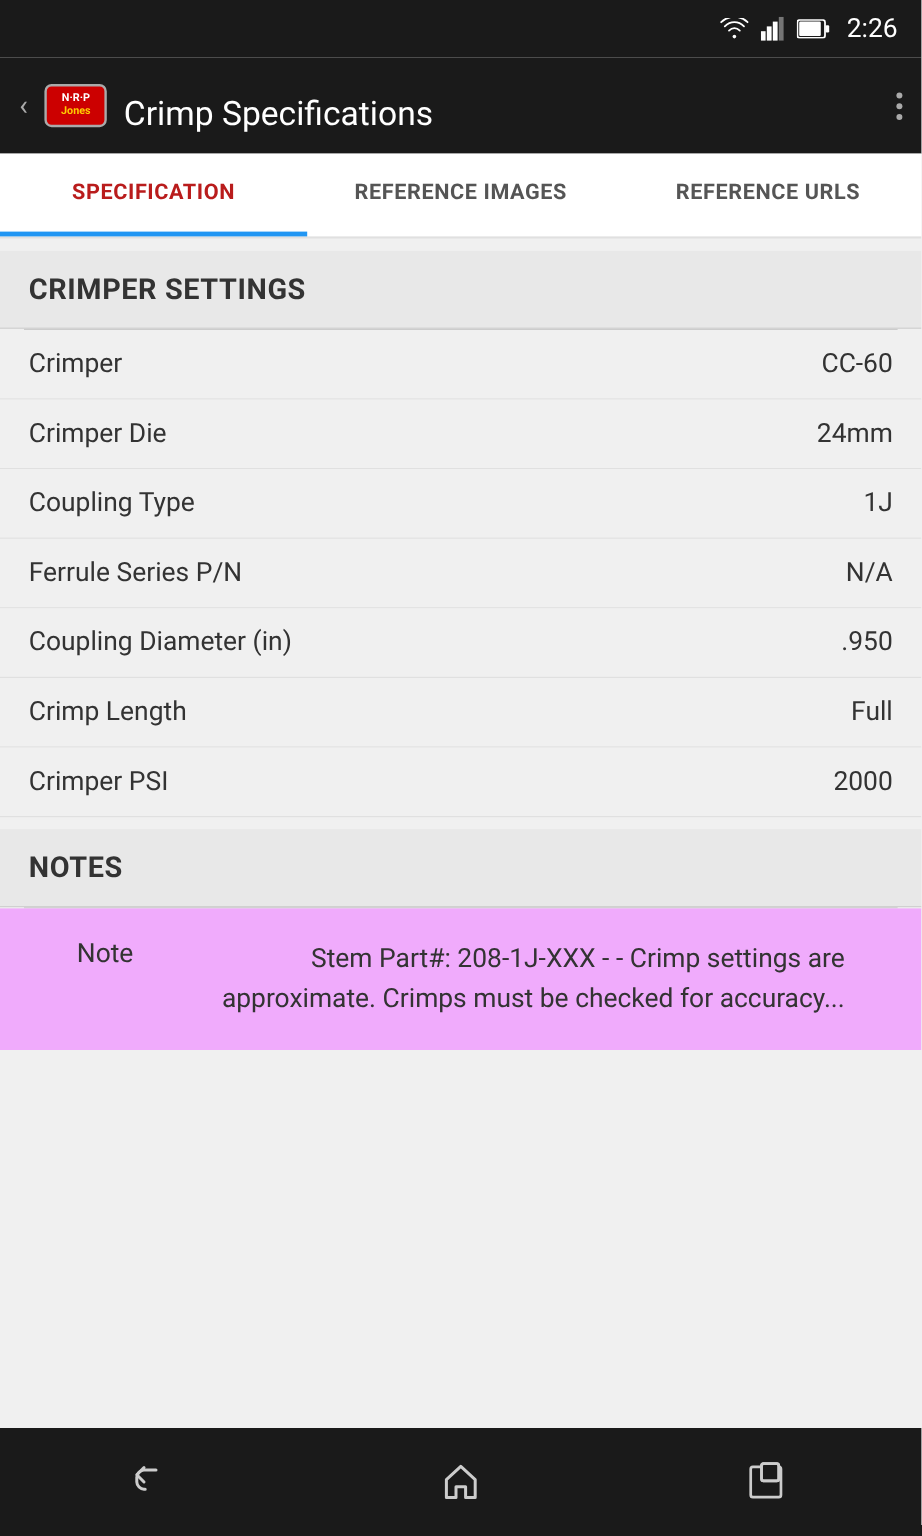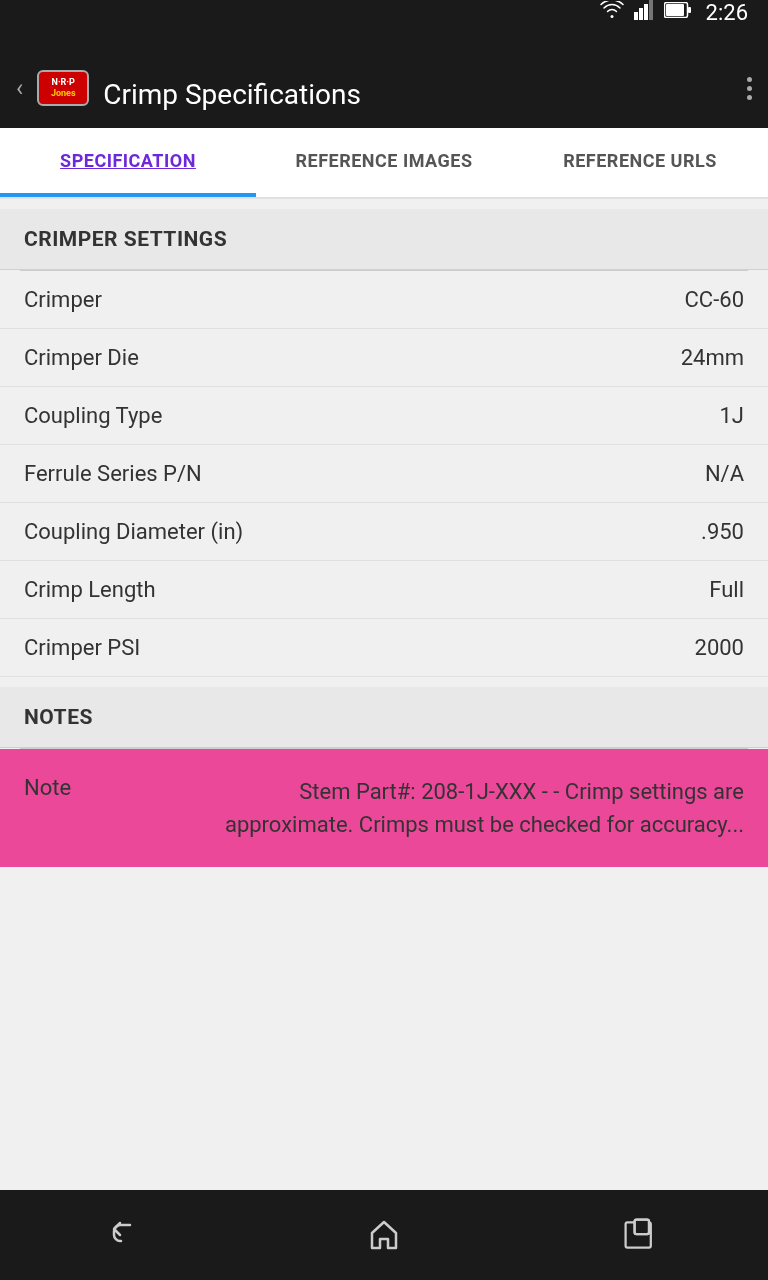--- a/index.html
+++ b/index.html
@@ -11,21 +11,21 @@
       font-family: 'Roboto', Arial, sans-serif;
       display: flex;
       flex-direction: column;
     }
 
     
     .status-bar {
       background: #1a1a1a;
       height: 48px;
       display: flex;
-      align-items: flex-start;
+      align-items: center;
       justify-content: flex-end;
       padding: 0 20px;
       gap: 14px;
     }
     .status-bar .icons {
       display: flex;
       align-items: center;
       gap: 10px;
     }
     .time {
@@ -98,36 +98,35 @@
       padding: 22px 10px;
       text-align: center;
       font-size: 18px;
       font-weight: 700;
       color: #555;
       border-bottom: 4px solid transparent;
       cursor: pointer;
       letter-spacing: 0.5px;
     }
     .tab.active {
-      color: #6d28d9;
+      color: #b91c1c;
       border-bottom: 4px solid #2196f3;
-      text-decoration: underline;
     }
 
     
     .content {
       flex: 1;
       background: #f0f0f0;
       overflow-y: auto;
     }
 
     .section-header {
       background: #e8e8e8;
       padding: 18px 24px;
-      font-size: 21px;
+      font-size: 24px;
       font-weight: 700;
       color: #333;
       letter-spacing: 0.5px;
       border-bottom: 1px solid #d0d0d0;
       margin-top: 10px;
     }
     .section-divider {
       height: 1px;
       background: #ccc;
       margin: 0 20px;
@@ -152,23 +151,23 @@
       font-weight: 400;
       text-align: right;
     }
 
     .notes-section {
       margin-top: 10px;
     }
 
     .note-row {
       display: flex;
-      justify-content: space-between;
+      justify-content: center;
       padding: 26px 24px;
-      background: #ec4899;
+      background: #f0abfc;
     }
     .note-label {
       font-size: 22px;
       color: #333;
       font-weight: 400;
       min-width: 80px;
     }
     .note-value {
       font-size: 22px;
       color: #333;

